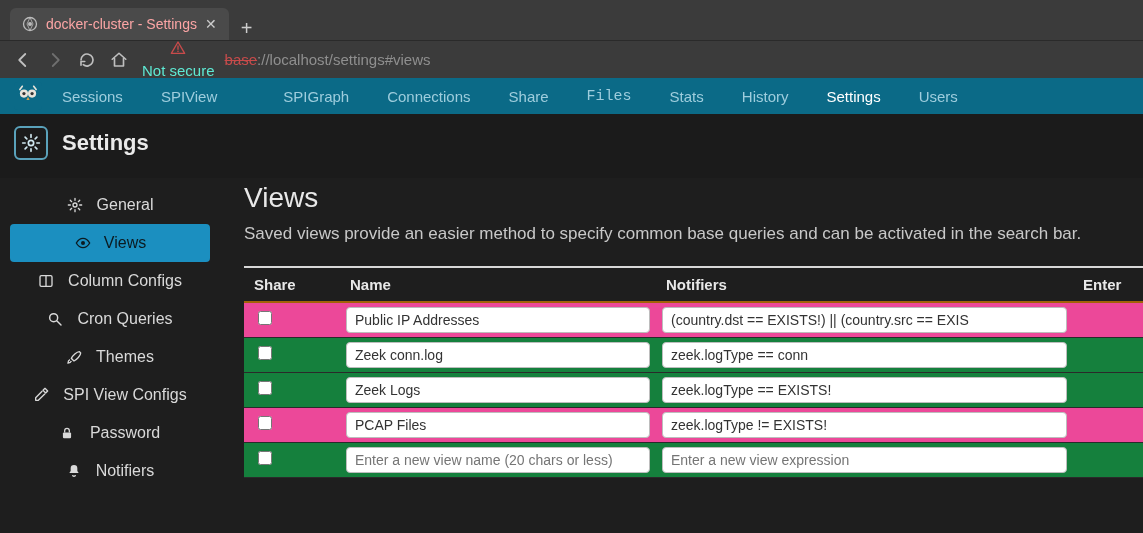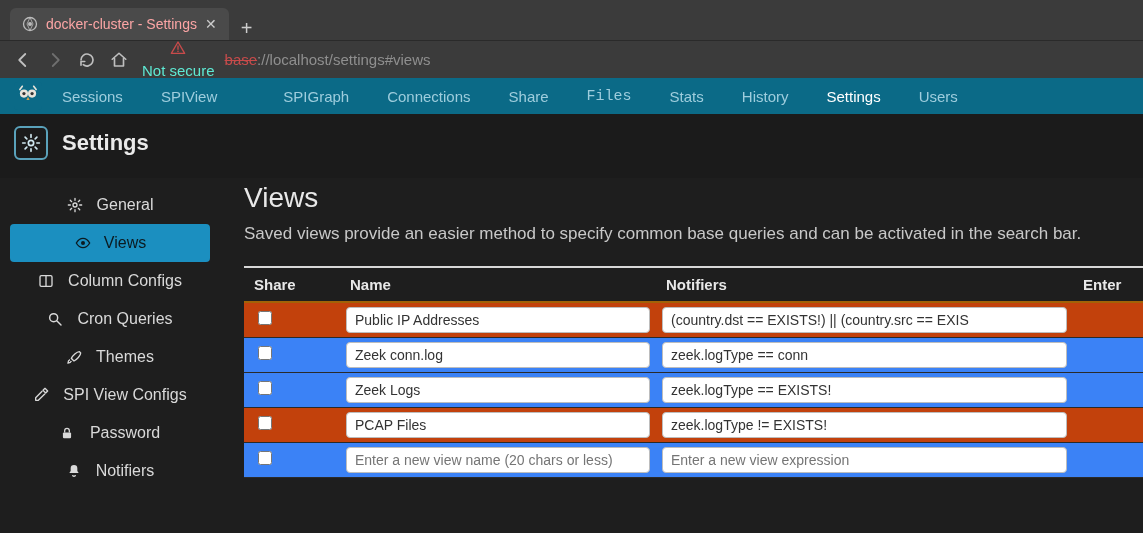--- a/index.html
+++ b/index.html
@@ -34,22 +34,22 @@
   .sidebar { width:220px; padding:8px 10px; }
   .side-item { display:flex; align-items:center; gap:12px; color:#d9d9d9; font-size:16px; padding:10px 12px; border-radius:4px; cursor:pointer;justify-content:center; }
   .side-item.active { background:#1b8fc0; color:#0b1a20; }
   .side-item .icon { width:18px; text-align:center; }
   .main { flex:1; padding:4px 0 0 24px; color:#d9d9d9; }
   .main h2 { font-size:28px; color:#e8e8e8; font-weight:500; margin-bottom:10px; }
   .main p.desc { color:#c8c8c8; font-size:17px; margin-bottom:22px; }
   
   table { width:100%; border-collapse:collapse; }
   thead th { text-align:left; font-size:15px; color:#e8e8e8; font-weight:700; padding:8px 10px; border-top:2px solid #d7d7d7; border-bottom:2px solid #a16207; background:#1e1e1e; }
-  tbody tr.odd { background:#c2410c; }
-  tbody tr.even { background:#3b82f6; }
+  tbody tr.odd { background:#ec4899; }
+  tbody tr.even { background:#15803d; }
   tbody td { padding:4px 6px; border-bottom:1px solid #2a2a2a; }
   td.sharecell { width:96px; text-align:left; padding-left:14px; }
   input.txt { width:100%; height:26px; border:1px solid #bdbdbd; border-radius:4px; background:#fff; color:#333; font-size:14px; padding:2px 8px; }
   input[type=checkbox].share { width:14px; height:14px; }
   th.col-share { width:96px; }
   th.col-name  { width:316px; }
   th.col-expr  {  }
   th.col-sess  { width:70px; }
   
   svg { display:block; }

